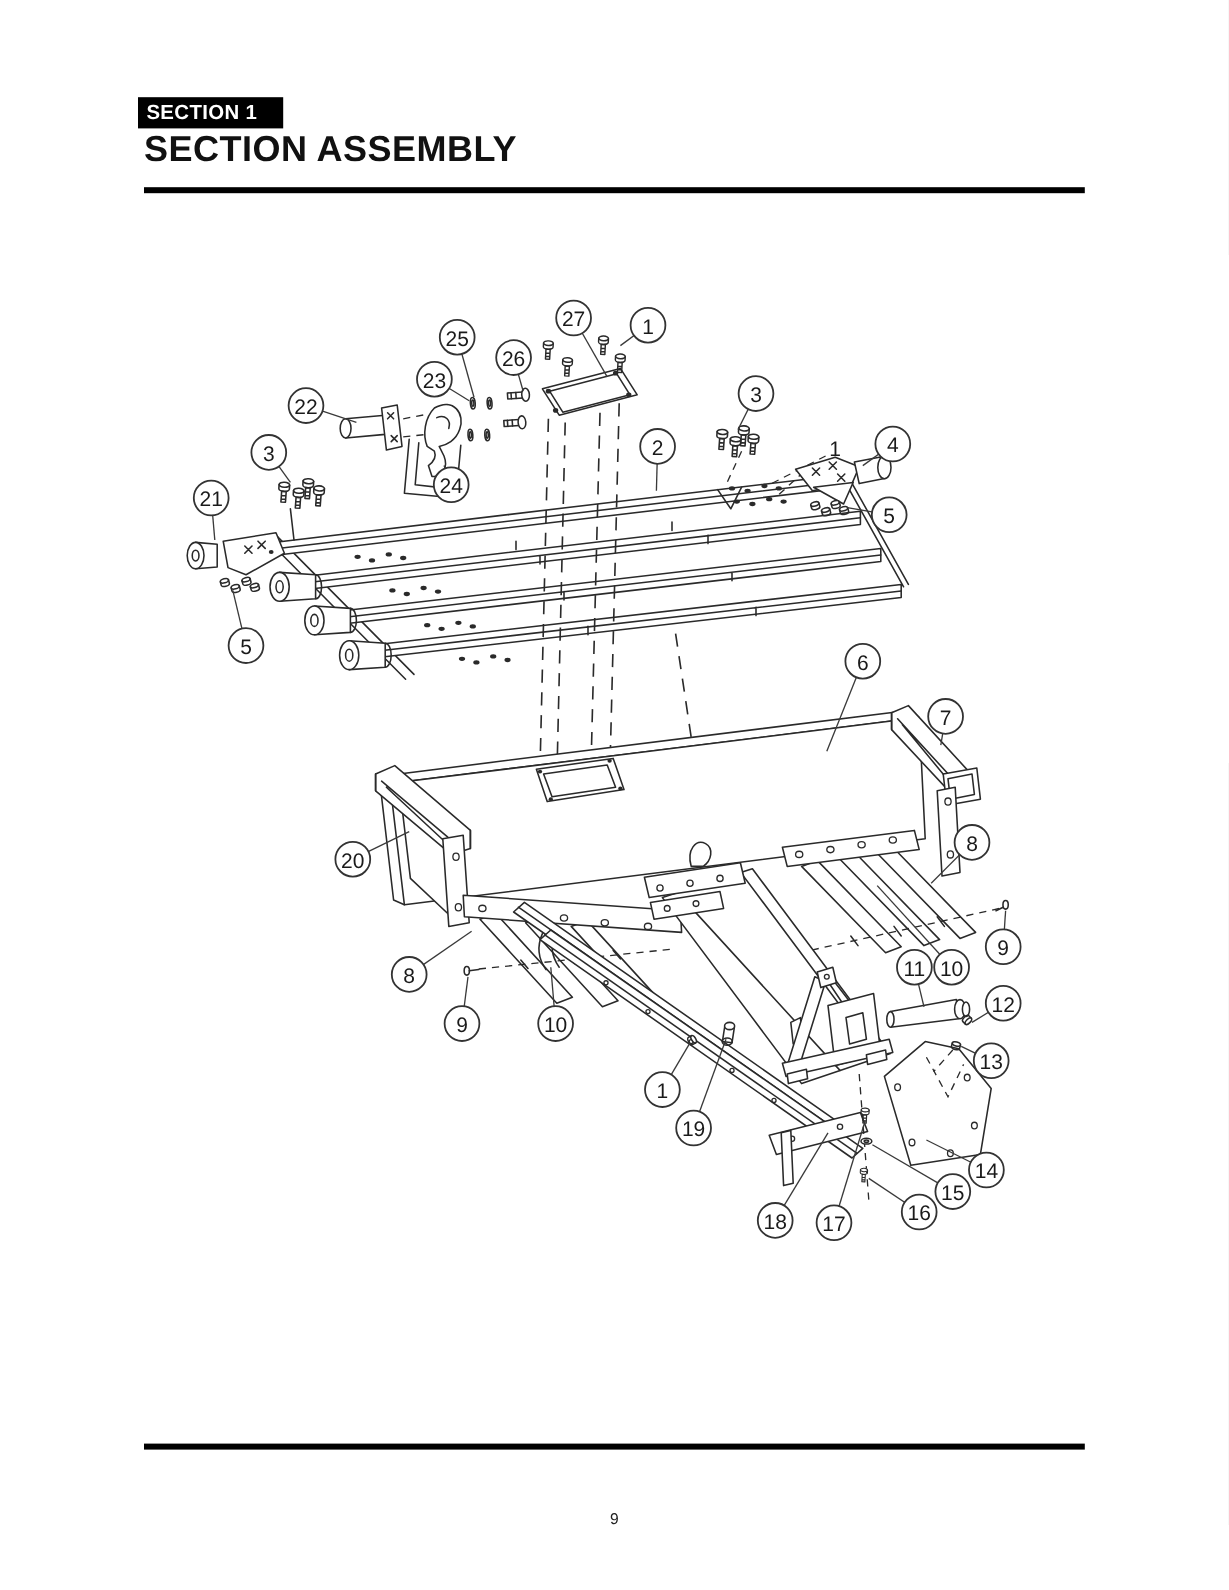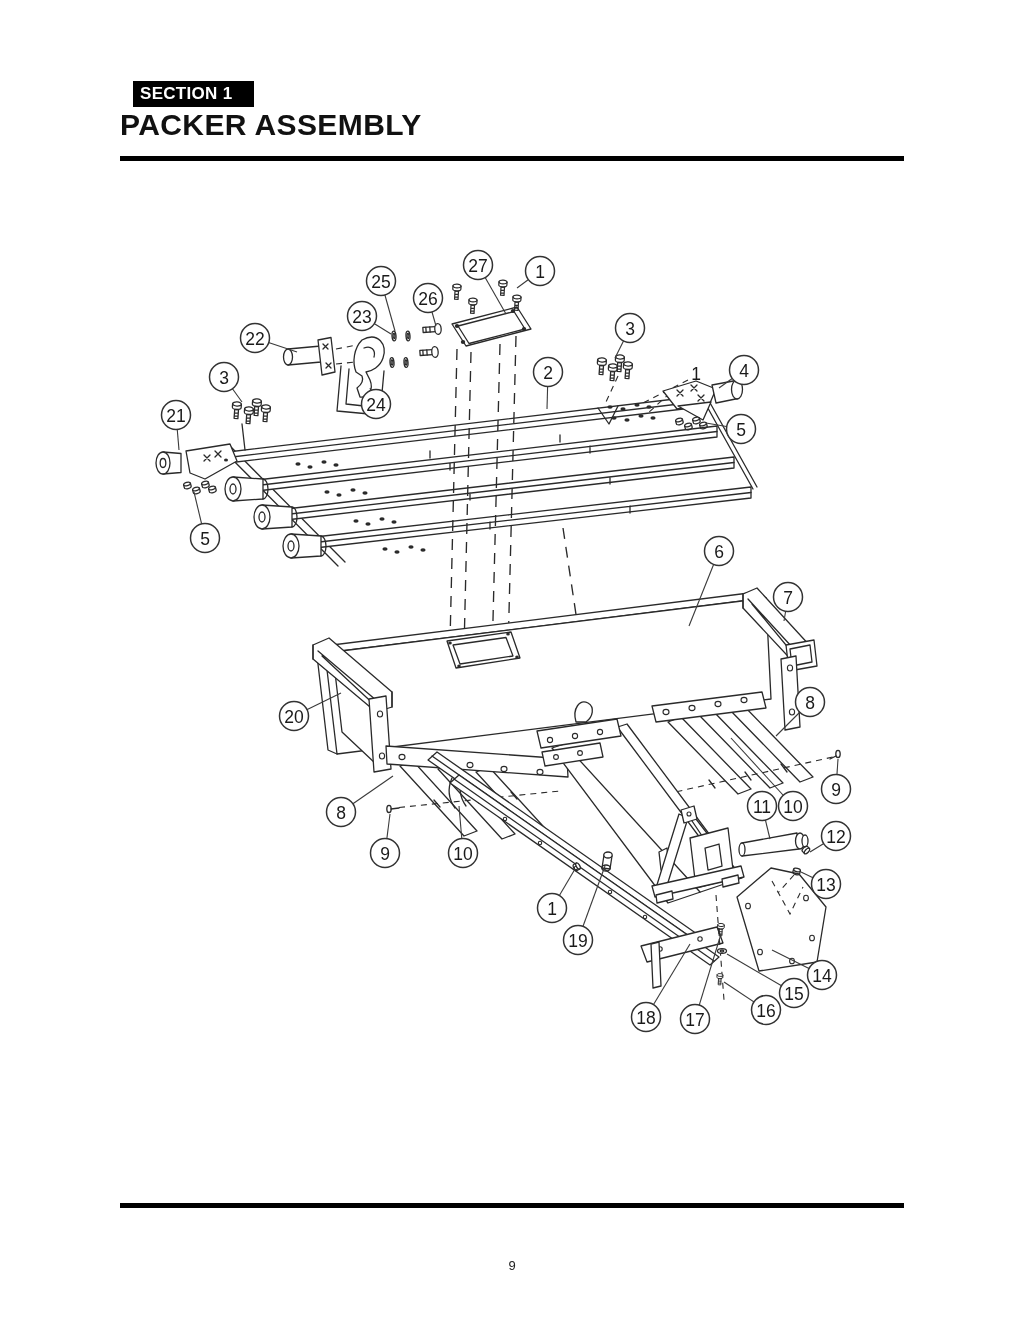--- a/index.html
+++ b/index.html
@@ -1,18 +1,18 @@
 <!DOCTYPE html>
 <html><head>
 <meta charset="utf-8">
 <style>
   html,body{margin:0;padding:0;background:#e8e8e8;}
   .page{position:relative;width:1024px;height:1325px;background:#ffffff;margin:0 auto;
         font-family:"Liberation Sans",sans-serif;overflow:hidden;}
-  .section-badge{position:absolute;left:133px;top:81px;width:121px;height:26px;
+  .section-badge{position:absolute;left:115px;top:81px;width:121px;height:26px;
         display:flex;align-items:center;padding-left:7px;box-sizing:border-box;}
   .section-badge span{font-size:17px;font-weight:bold;letter-spacing:.3px;}
   .page-title{position:absolute;left:120px;top:108px;font-size:30px;font-weight:bold;
         letter-spacing:.4px;color:#111;}
   .rule{position:absolute;left:120px;width:784px;height:5px;background:#000;}
   .rule.top{top:156px;}
   .rule.bottom{top:1203px;}
   .page-number{position:absolute;left:0;top:1258px;width:1024px;text-align:center;
         font-size:13px;color:#222;}
   svg{position:absolute;left:0;top:0;}
@@ -28,21 +28,21 @@
         text-anchor:middle;dominant-baseline:central;}
 </style>
 </head>
 <body>
 
 <div class="page">
 
   <div class="section-badge" style="background: rgb(0, 0, 0);">
     <span style="color: rgb(255, 255, 255);">SECTION 1</span>
   </div>
-  <div class="page-title">PACKER ASSEMBLY</div>
+  <div class="page-title">SECTION ASSEMBLY</div>
   <div class="rule top"></div>
 
   <svg id="diagram-svg" width="1024" height="1325" viewBox="0 0 1024 1325">
     <defs>
       <g id="screwV">
         <ellipse class="w" cx="0" cy="0" rx="4.4" ry="2.1"></ellipse>
         <path class="s" d="M-4.4,0 L-4.4,3.4 A4.4,2.1 0 0 0 4.4,3.4 L4.4,0"></path>
         <path class="s" d="M-1.9,5.5 L-1.9,14.5 L1.9,14.5 L1.9,5.5 M-1.9,5.5 L1.9,5.5 M-1.9,9 L1.9,9 M-1.9,12 L1.9,12"></path>
       </g>
       <g id="nutS">

